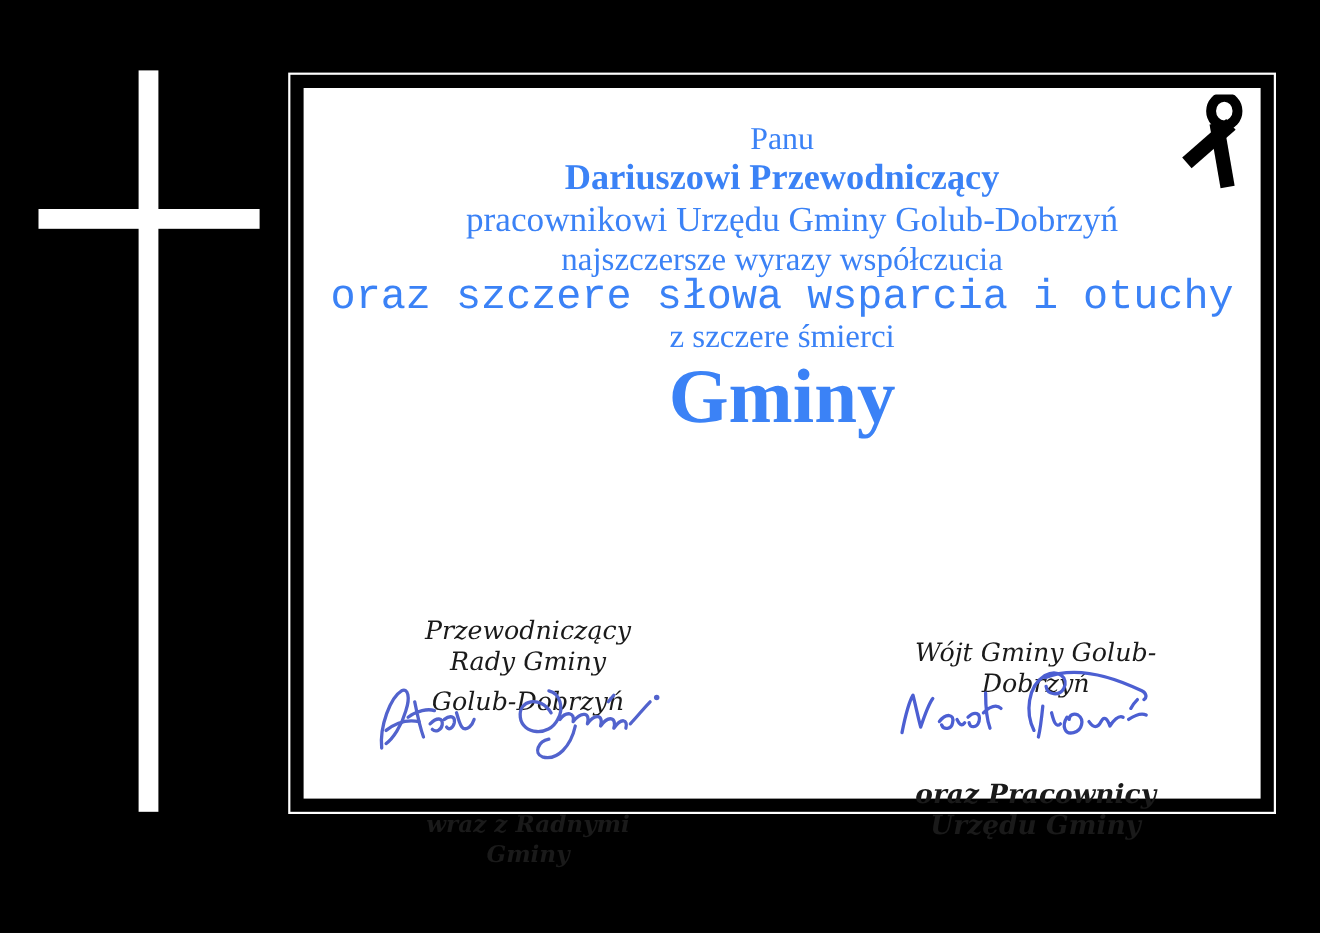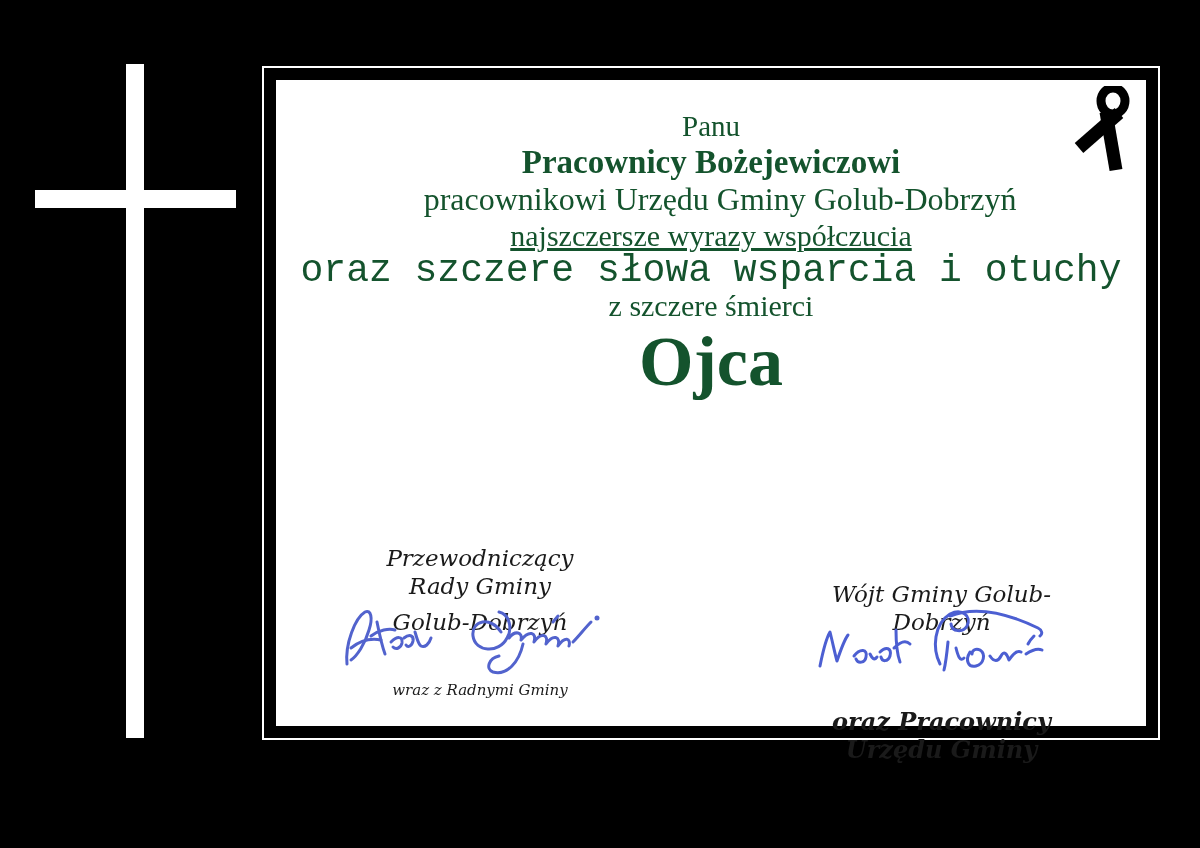--- a/index.html
+++ b/index.html
@@ -8,38 +8,38 @@
   
   .cross-v{position:absolute;left:126px;top:64px;width:18px;height:674px;background:#fff;}
   .cross-h{position:absolute;left:35px;top:190px;width:201px;height:18px;background:#fff;}
   
   .card-outer{position:absolute;left:262px;top:66px;width:898px;height:674px;
               box-sizing:border-box;border:2px solid #fff;padding:12px;background:#000;}
   .card-inner{position:relative;width:100%;height:100%;background:#fff;}
   
   .ribbon{position:absolute;top:6px;right:2px;width:71px;height:86px;}
   
-  .msg{position:absolute;left:0;right:0;top:0;text-align:center;color:#14532d;padding-top:30px;}
+  .msg{position:absolute;left:0;right:0;top:0;text-align:center;color:#3b82f6;padding-top:30px;}
   .msg div{margin:0 auto;}
   .l-intro {font-size:29px;line-height:33px;margin-bottom:22px;}
   .l-name  {font-size:33px;line-height:38px;margin-bottom:18px;font-weight:bold;}
   .l-role  {font-size:32px;line-height:37px;margin-bottom:12px;padding-left:18px;}
-  .l-cond1 {font-size:30px;line-height:35px;margin-bottom:11px;text-decoration:underline;}
+  .l-cond1 {font-size:30px;line-height:35px;margin-bottom:11px;}
   .l-cond2 {font-size:38px;line-height:35px;margin-bottom:8px;font-family:Liberation Mono, monospace;}
   .l-reason{font-size:30px;line-height:35px;margin-bottom:30px;}
   .l-relat {font-size:70px;line-height:78px;margin-bottom:8px;font-weight:bold;}
   .l-send  {font-size:30px;line-height:35px;}
   
   .sig{position:absolute;text-align:center;color:#1a1a1a;
        font-family:"DejaVu Serif",serif;font-style:italic;}
-  .sig-left{left:79px;top:464px;width:250px;}
+  .sig-left{left:79px;top:480px;width:250px;}
   .sig-right{left:524px;top:500px;width:283px;}
   .sig .title{font-size:23px;line-height:28px;}
   .sig .title2{font-size:23px;line-height:28px;margin-top:8px;}
-  .sig-left .subtitle{font-size:15px;line-height:28px;font-weight:400;margin-top:40px;}
+  .sig-left .subtitle{font-size:21px;line-height:28px;font-weight:700;margin-top:83px;}
   .sig-right .subtitle{font-size:24px;line-height:28px;font-weight:700;margin-top:72px;}
   .sig svg{position:absolute;pointer-events:none;}
   .sig-left svg{left:-14px;top:44px;}
   .sig-right svg{left:10px;top:24px;}
 </style>
 </head>
 <body>
 
 <div class="scene">
 
@@ -50,26 +50,26 @@
     <div class="card-inner">
 
       <svg class="ribbon" viewBox="0 0 71 86">
         <line x1="46" y1="27" x2="6" y2="62" stroke="#000" stroke-width="13"></line>
         <line x1="33" y1="26" x2="43" y2="84" stroke="#000" stroke-width="13"></line>
         <ellipse cx="40" cy="15" rx="12" ry="13" fill="none" stroke="#000" stroke-width="9"></ellipse>
       </svg>
 
       <div class="msg">
         <div class="l-intro">Panu</div>
-        <div class="l-name">Pracownicy Bożejewiczowi</div>
+        <div class="l-name">Dariuszowi Przewodniczący</div>
         <div class="l-role">pracownikowi Urzędu Gminy Golub-Dobrzyń</div>
         <div class="l-cond1">najszczersze wyrazy współczucia</div>
         <div class="l-cond2">oraz szczere słowa wsparcia i otuchy</div>
         <div class="l-reason">z szczere śmierci</div>
-        <div class="l-relat">Ojca</div>
+        <div class="l-relat">Gminy</div>
       </div>
 
       <div class="sig sig-left">
         <div class="title">Przewodniczący Rady Gminy</div>
         <div class="title2">Golub-Dobrzyń</div>
         <svg width="268" height="96" viewBox="0 0 268 96">
           <g fill="none" stroke="#5263cd" stroke-width="3" stroke-linecap="round" stroke-linejoin="round">
             <path d="M6,76 C4,56 14,30 24,24 C30,21 32,30 28,42 C24,56 16,68 10,72"></path>
             <path d="M10,60 C20,52 30,50 40,52"></path>
             <path d="M36,34 C38,44 41,58 44,66 M30,48 C38,42 48,40 54,42"></path>

